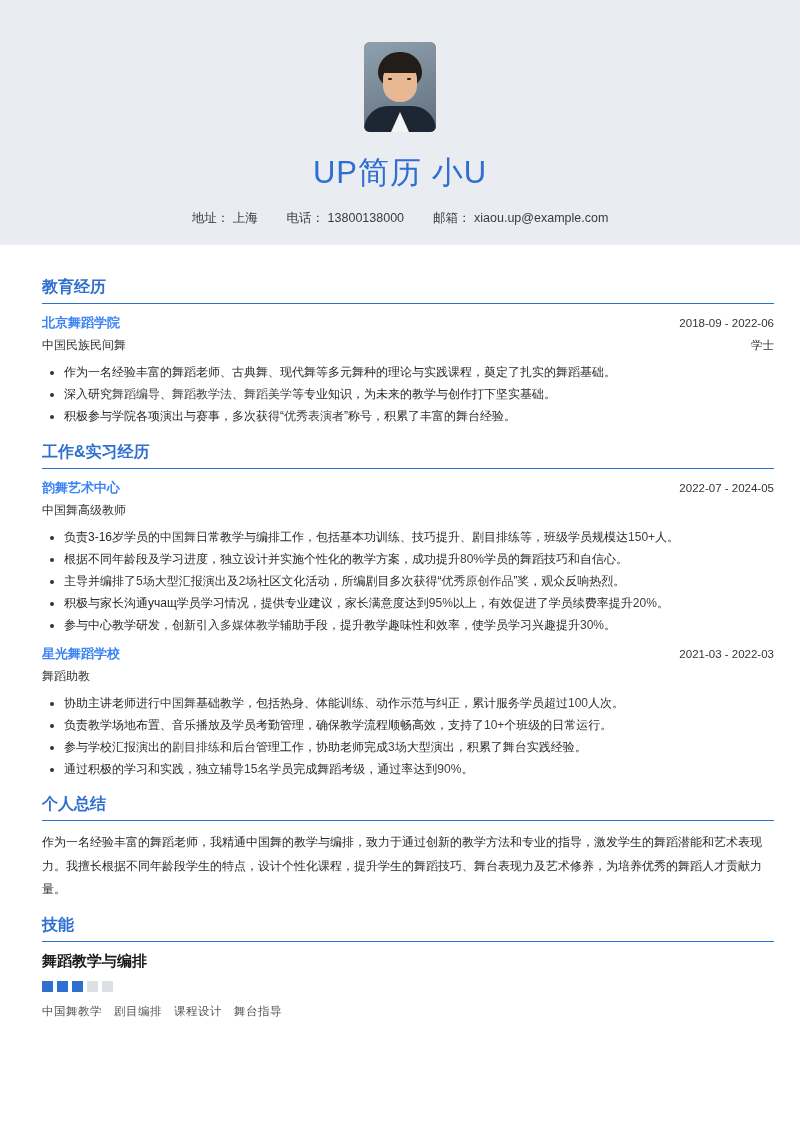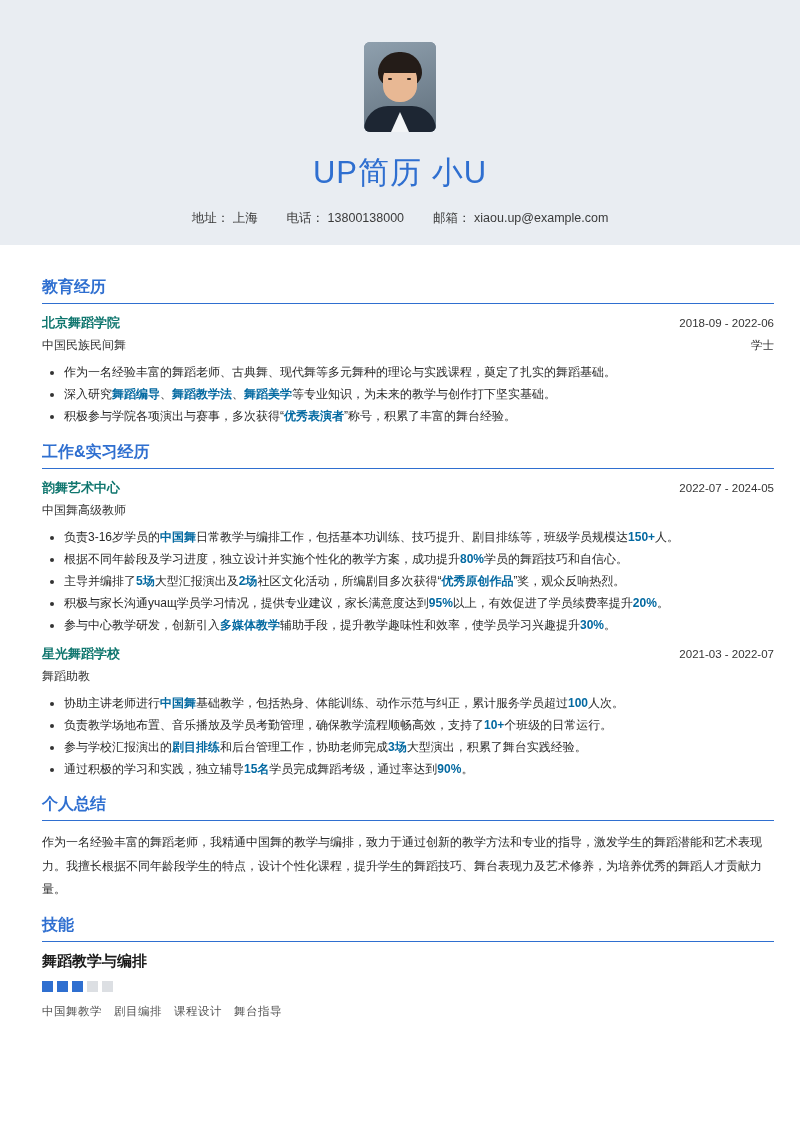--- a/index.html
+++ b/index.html
@@ -113,21 +113,21 @@
   }
   .entry { margin-top: 8px; }
   .entry-head {
     display: flex;
     justify-content: space-between;
     align-items: baseline;
   }
   .entry-title {
     font-size: 13px;
     font-weight: 700;
-    color: #0f766e;
+    color: #3b82f6;
   }
   .entry-date {
     font-size: 11.5px;
     color: #333;
   }
   .entry-sub {
     display: flex;
     justify-content: space-between;
     align-items: baseline;
     margin-top: 5px;
@@ -166,21 +166,21 @@
     background: #dcdfe3;
   }
   .dot.on { background: #2f6fd0; }
   .skill-tags {
     margin-top: 12px;
     font-size: 11.5px;
     color: #555;
     letter-spacing: 0.5px;
   }
   .skill-tags span { margin-right: 12px; }
-  b { font-weight: 700; color: #0369a1; }
+  b { font-weight: 400; color: #404040; }
 </style>
 </head>
 <body>
 
 <div class="page">
 
   <div class="header">
     <div class="avatar">
       <div class="bg"></div>
       <div class="hair"></div>
@@ -244,21 +244,21 @@
             <li>根据不同年龄段及学习进度，独立设计并实施个性化的教学方案，成功提升<b>80%</b>学员的舞蹈技巧和自信心。</li>
             <li>主导并编排了<b>5场</b>大型汇报演出及<b>2场</b>社区文化活动，所编剧目多次获得“<b>优秀原创作品</b>”奖，观众反响热烈。</li>
             <li>积极与家长沟通учащ学员学习情况，提供专业建议，家长满意度达到<b>95%</b>以上，有效促进了学员续费率提升<b>20%</b>。</li>
             <li>参与中心教学研发，创新引入<b>多媒体教学</b>辅助手段，提升教学趣味性和效率，使学员学习兴趣提升<b>30%</b>。</li>
           </ul>
       </div>
 
       <div class="entry">
         <div class="entry-head">
           <div class="entry-title">星光舞蹈学校</div>
-          <div class="entry-date">2021-03 - 2022-07</div>
+          <div class="entry-date">2021-03 - 2022-03</div>
         </div>
         <div class="entry-sub">
           <div class="entry-role">舞蹈助教</div>
         </div>
         <ul class="bullets">
             <li>协助主讲老师进行<b>中国舞</b>基础教学，包括热身、体能训练、动作示范与纠正，累计服务学员超过<b>100</b>人次。</li>
             <li>负责教学场地布置、音乐播放及学员考勤管理，确保教学流程顺畅高效，支持了<b>10+</b>个班级的日常运行。</li>
             <li>参与学校汇报演出的<b>剧目排练</b>和后台管理工作，协助老师完成<b>3场</b>大型演出，积累了舞台实践经验。</li>
             <li>通过积极的学习和实践，独立辅导<b>15名</b>学员完成舞蹈考级，通过率达到<b>90%</b>。</li>
           </ul>

